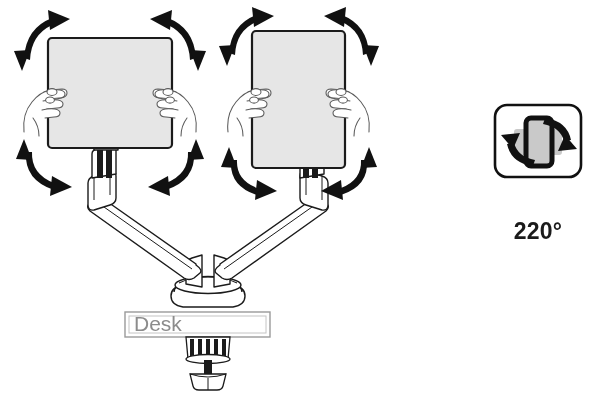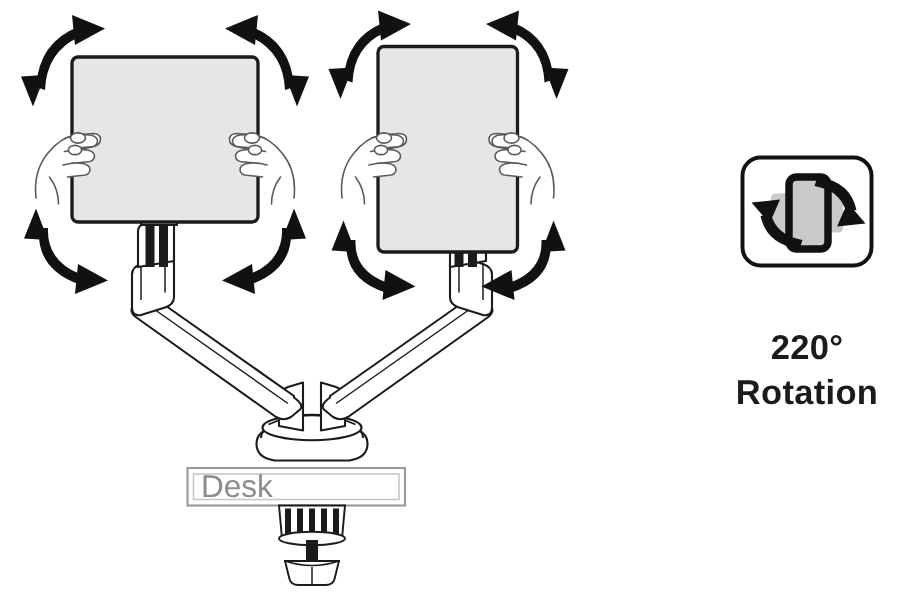--- a/index.html
+++ b/index.html
@@ -205,14 +205,13 @@
       <path d="M533 166 q-22 -3 -26 -22 l7 -1 q4 14 21 17 z"></path>
       <path d="M501 135 l12 14 l7 -16 z"></path>
     </g>
   </g>
 
 </svg>
 </div>
 
 <div class="lbl-360">
   <span>220°</span>
-  <span>Rotation</span>
 </div>
 
 </body></html>

